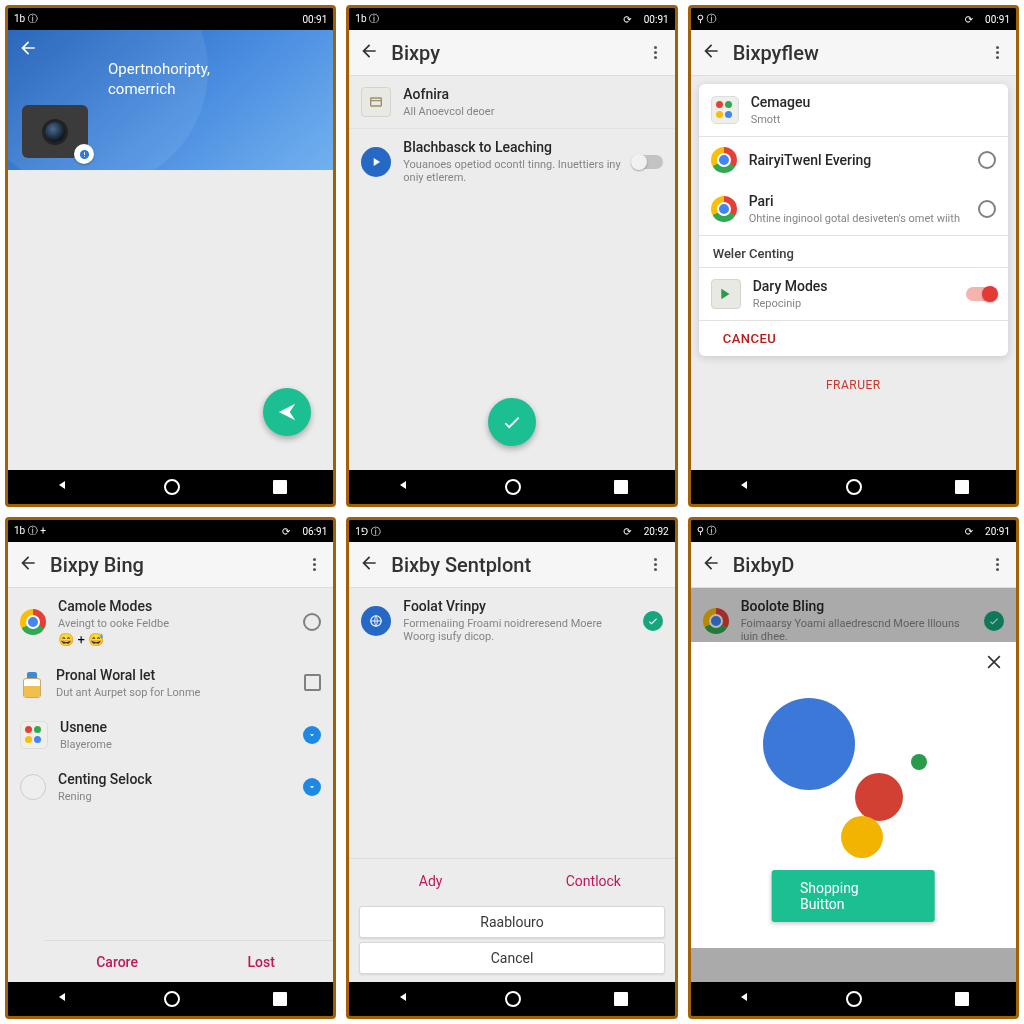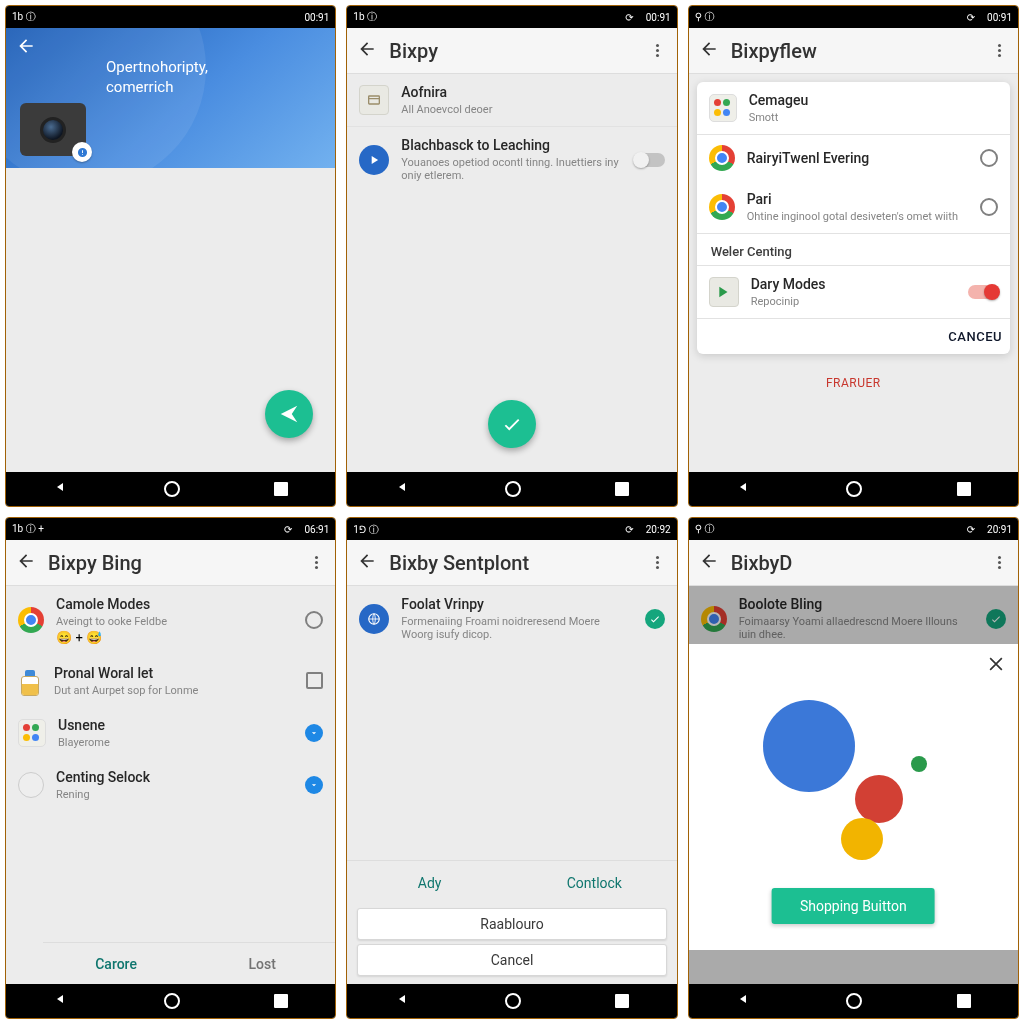--- a/index.html
+++ b/index.html
@@ -1,18 +1,18 @@
 <!DOCTYPE html>
 <html><head>
 <meta charset="utf-8">
 <style>
   * { box-sizing: border-box; margin: 0; padding: 0; font-family: Roboto, Arial, sans-serif; }
   body { background: #fff; width: 1024px; height: 1024px; overflow: hidden; }
   .grid { display: grid; grid-template-columns: repeat(3, 1fr); grid-template-rows: repeat(2, 1fr); width:1024px; height:1024px; gap:10px; padding:5px; background:#fff;}
-  .phone { background:#ececec; border:1px solid #a16207; border-radius:4px; position:relative; display:flex; flex-direction:column; overflow:hidden;}
+  .phone { background:#ececec; border:3px solid #a16207; border-radius:4px; position:relative; display:flex; flex-direction:column; overflow:hidden;}
   
   .statusbar { height:22px; background:#000; color:#fff; display:flex; align-items:center; justify-content:space-between; font-size:10px; padding:0 6px;}
   .status-left, .status-right { display:flex; align-items:center; gap:4px;}
   
   .appbar { height:46px; display:flex; align-items:center; padding:0 10px; gap:12px;}
   .appbar.light { background:#f6f6f6; border-bottom:1px solid #ddd; color:#323232;}
   .back-arrow { width:20px; height:20px;}
   .appbar-title { font-size:20px; font-weight:500; flex:1;}
   .overflow-icon { width:18px; height:18px; display:flex; flex-direction:column; justify-content:center; align-items:center; gap:2px;}
   .overflow-dot { width:3px; height:3px; border-radius:50%; background:#555;}
@@ -45,29 +45,29 @@
   
   .hero-blue { height:140px; background: linear-gradient(140deg,#1a5bb5,#4a8de0 55%,#72b1ef); position:relative; overflow:hidden; color:#fff;}
   .hero-blue::before { content:""; position:absolute; width:240px; height:240px; border-radius:50%; background:rgba(255,255,255,0.08); top:-80px; left:-40px;}
   .hero-text { position:absolute; top:30px; left:100px; font-size:15px; line-height:1.3;}
   .camera-card { position:absolute; left:14px; top:75px; width:66px; height:53px; background:#3b3b3b; border-radius:6px; display:flex; align-items:center; justify-content:center;}
   .camera-lens { width:26px; height:26px; border-radius:50%; background:radial-gradient(circle at 40% 35%, #4a6b90, #0e1623 70%); border:3px solid #222;}
   .camera-badge { position:absolute; bottom:-6px; right:-6px; width:20px; height:20px; border-radius:50%; background:#fff; display:flex; align-items:center; justify-content:center; box-shadow:0 1px 2px rgba(0,0,0,0.3);}
   .camera-badge svg { width:11px; height:11px; fill:#2f79d4;}
   .bottom-bar-split { display:flex; height:42px; border-top:1px solid #ddd;}
   .bottom-bar-split > div { flex:1; display:flex; align-items:center; justify-content:center; font-size:14px; font-weight:500;}
-  .red-text { color:#0f766e;}
-  .green-text { color:#737373;}
+  .red-text { color:#be185d;}
+  .green-text { color:#be185d;}
   .dialog-strip { background:#fff; border:1px solid #d7d7d7; border-radius:3px; margin:4px 10px; height:32px; display:flex; align-items:center; justify-content:center; font-size:14px; color:#393939; box-shadow:0 1px 2px rgba(0,0,0,0.1);}
   .btn-row { display:flex; height:44px;}
   .btn-row > div { flex:1; display:flex; align-items:center; justify-content:center; font-size:14px;}
   
   .card { background:#fff; margin:8px; border-radius:6px; box-shadow:0 2px 8px rgba(0,0,0,0.15); overflow:hidden;}
   .section-header { font-size:13px; font-weight:500; color:#3d3d3d; padding:10px 14px 6px;}
-  .cancel-right { text-align:right; padding:10px 8px; font-size:13px; font-weight:500; color:#0f172a; letter-spacing:0.5px;}
+  .cancel-right { padding:10px 24px; font-size:13px; font-weight:500; color:#b91c1c; letter-spacing:0.5px;}
   .below-card { text-align:center; color:#c8372e; font-size:12px; padding:14px 0; letter-spacing:0.5px;}
   
   .scrim { position:absolute; inset:0; background:rgba(0,0,0,0.28);}
   .sheet { position:absolute; bottom:34px; left:0; right:0; height:306px; background:#fff;}
   .close-x { position:absolute; top:10px; right:12px; width:20px; height:20px;}
   .close-x svg { width:20px; height:20px; stroke:#333; stroke-width:2; fill:none;}
   .assistant-logo { position:absolute; top:56px; left:50%; transform:translateX(-60%); width:200px; height:160px;}
   .dot-b { position:absolute; width:92px; height:92px; border-radius:50%; background:#3b78d8; top:0; left:30px;}
   .dot-r { position:absolute; width:48px; height:48px; border-radius:50%; background:#d24034; top:75px; left:122px;}
   .dot-y { position:absolute; width:42px; height:42px; border-radius:50%; background:#f2b400; top:118px; left:108px;}

